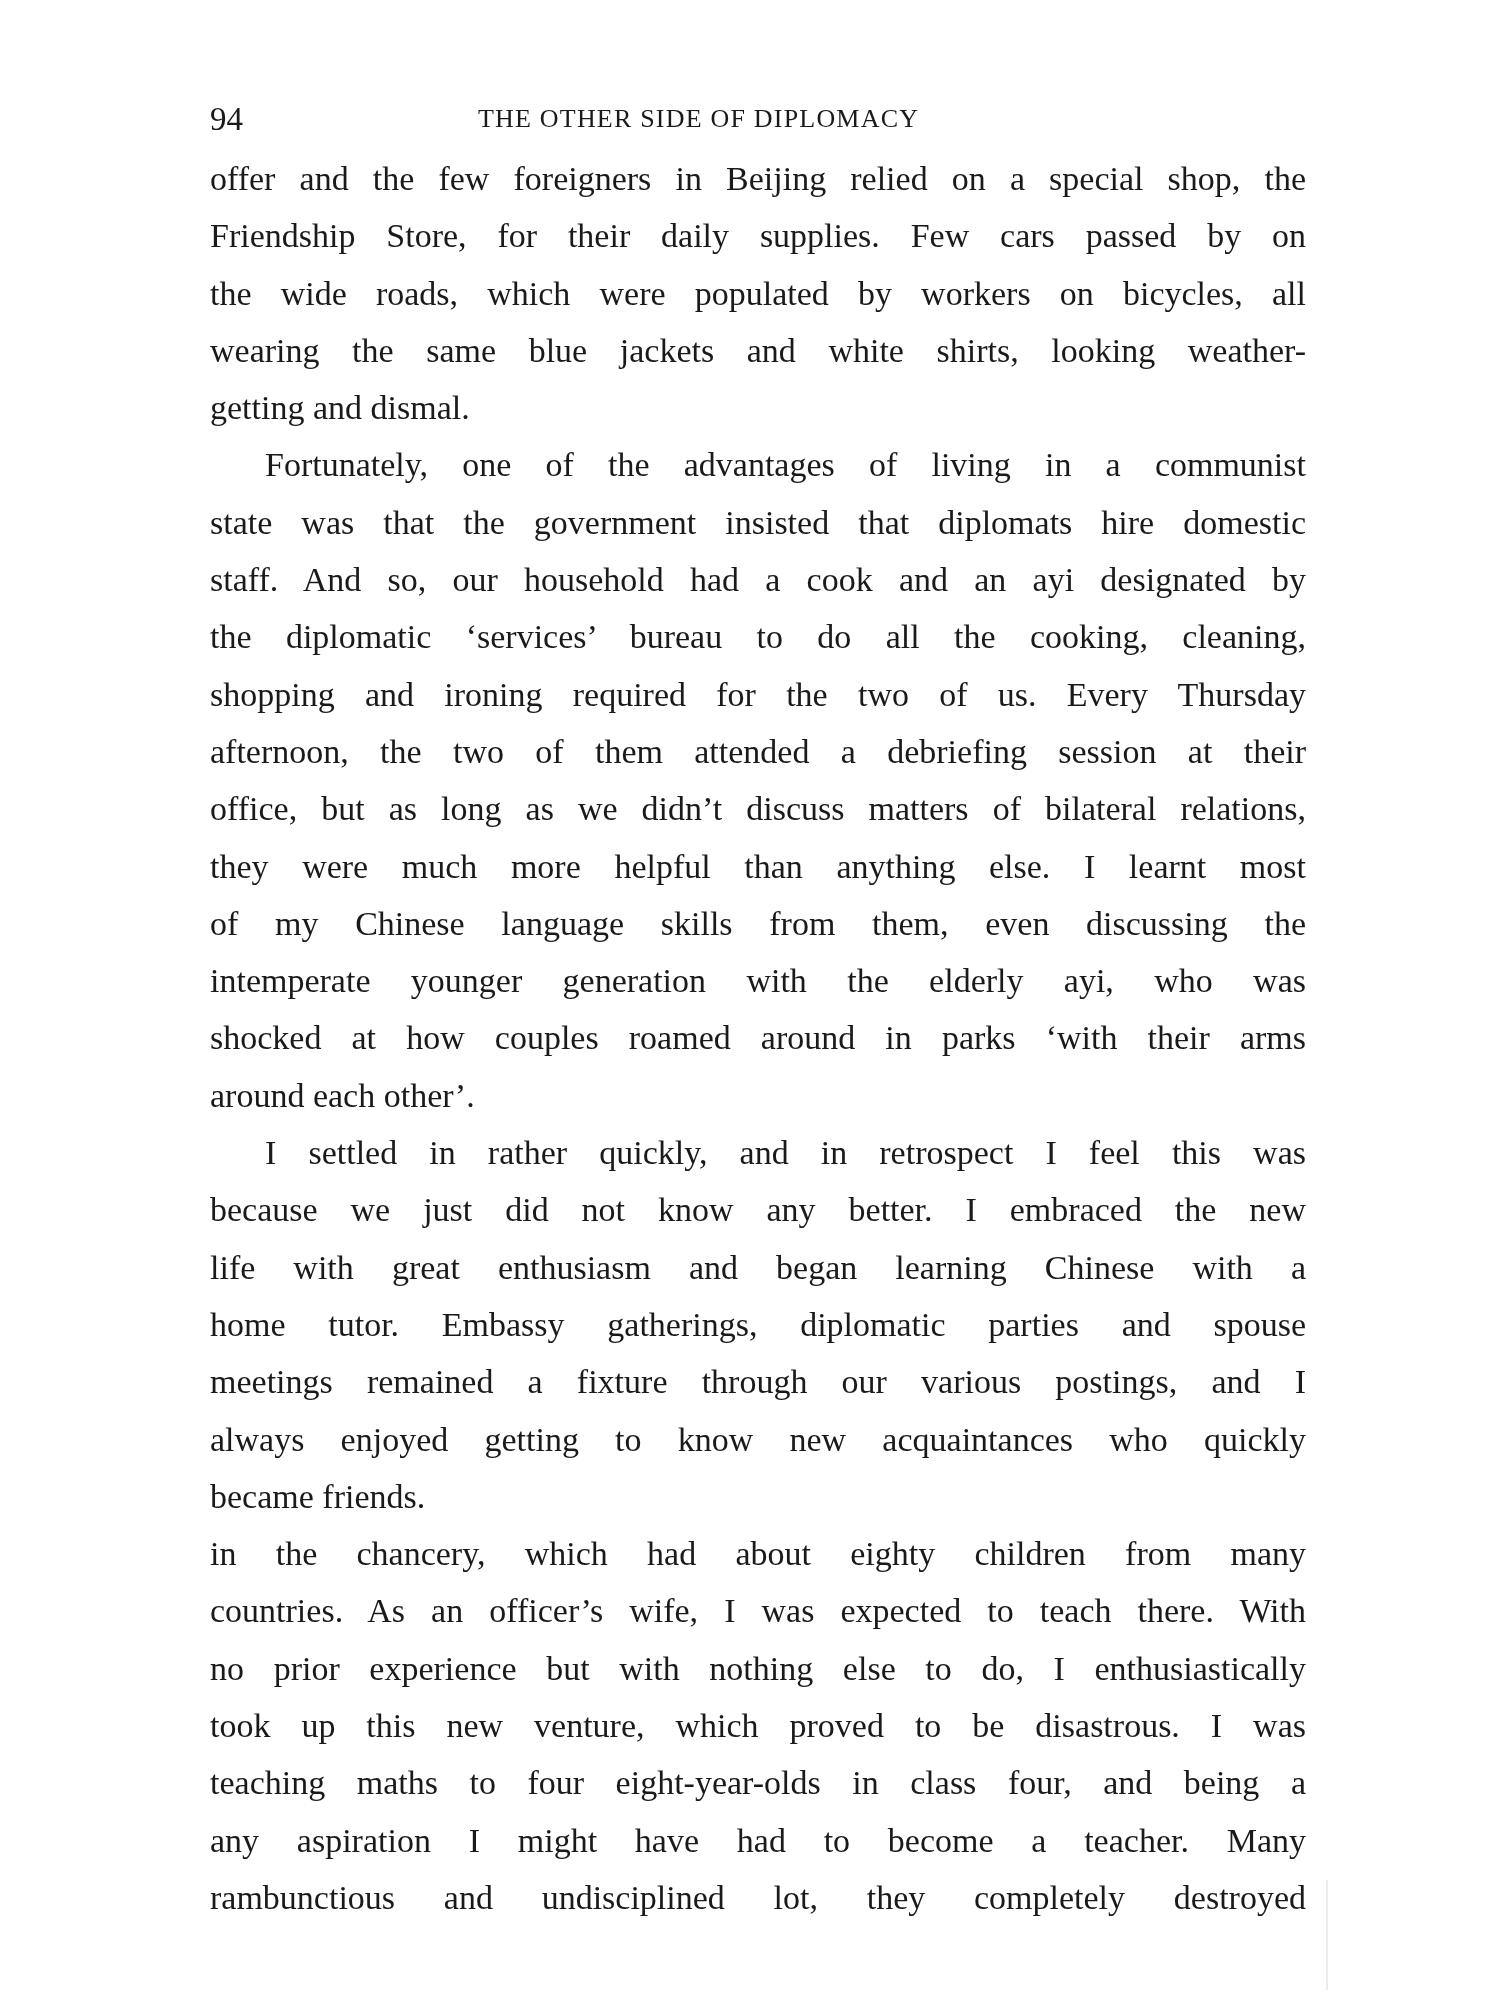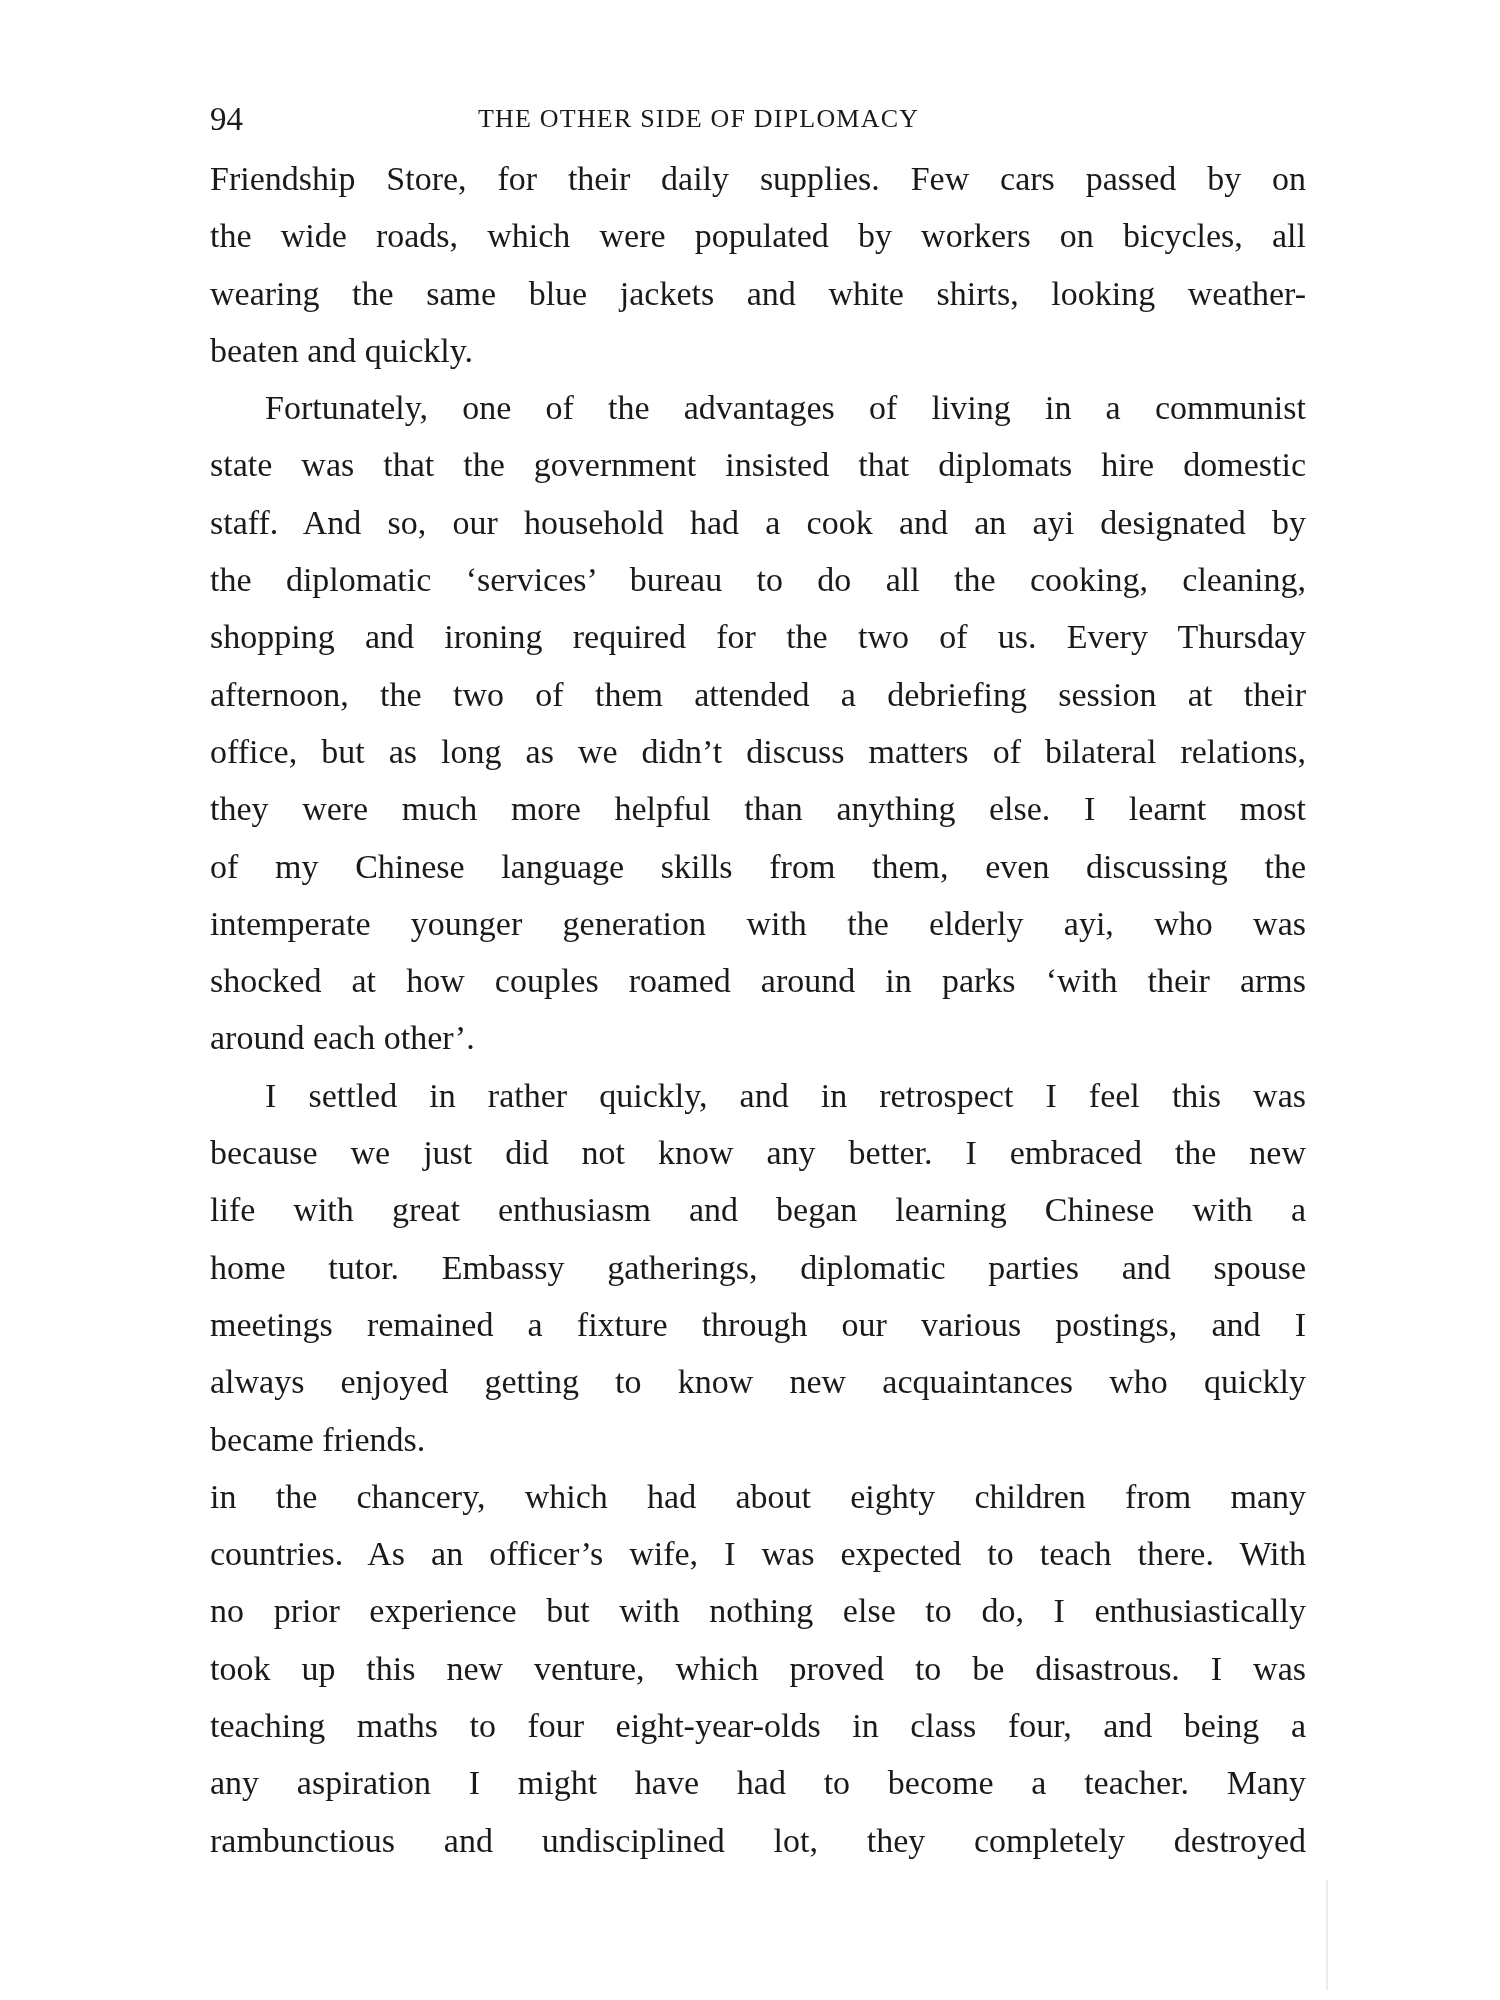--- a/index.html
+++ b/index.html
@@ -15,24 +15,25 @@
   </style>
 </head>
 <body>
 
 <div class="header">
   <span class="page-num">94</span>
   <span class="running-title">THE OTHER SIDE OF DIPLOMACY</span>
 </div>
 
 <div class="body-text" id="body-text">
+    <div class="line">offer and the few foreigners in Beijing relied on a special shop, the</div>
     <div class="line">Friendship Store, for their daily supplies. Few cars passed by on</div>
     <div class="line">the wide roads, which were populated by workers on bicycles, all</div>
     <div class="line">wearing the same blue jackets and white shirts, looking weather-</div>
-    <div class="line last">beaten and quickly.</div>
+    <div class="line last">getting and dismal.</div>
     <div class="line indent">Fortunately, one of the advantages of living in a communist</div>
     <div class="line">state was that the government insisted that diplomats hire domestic</div>
     <div class="line">staff. And so, our household had a cook and an ayi designated by</div>
     <div class="line">the diplomatic ‘services’ bureau to do all the cooking, cleaning,</div>
     <div class="line">shopping and ironing required for the two of us. Every Thursday</div>
     <div class="line">afternoon, the two of them attended a debriefing session at their</div>
     <div class="line">office, but as long as we didn’t discuss matters of bilateral relations,</div>
     <div class="line">they were much more helpful than anything else. I learnt most</div>
     <div class="line">of my Chinese language skills from them, even discussing the</div>
     <div class="line">intemperate younger generation with the elderly ayi, who was</div>

